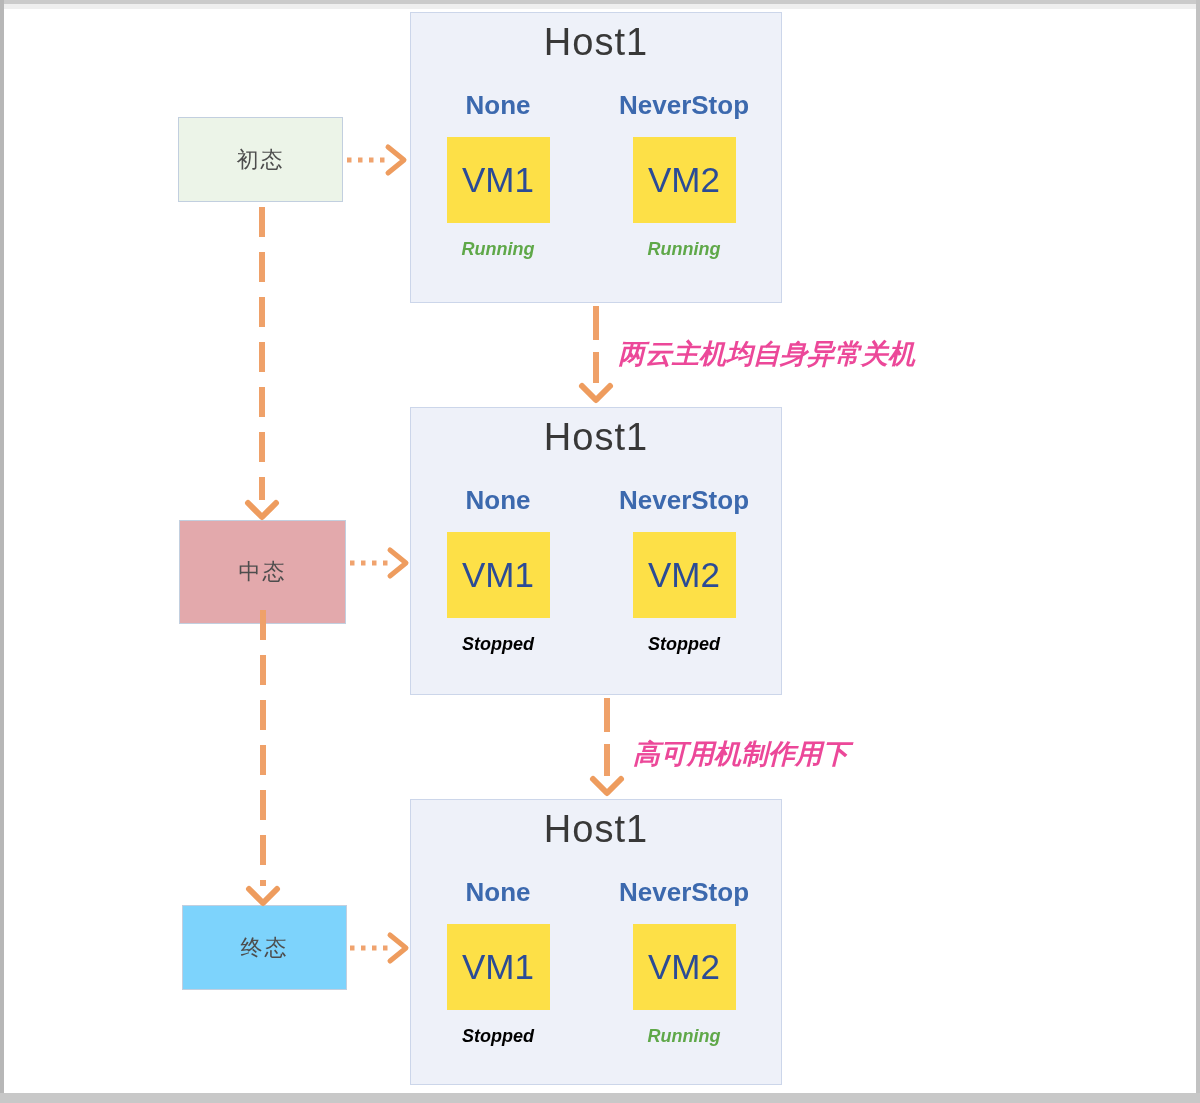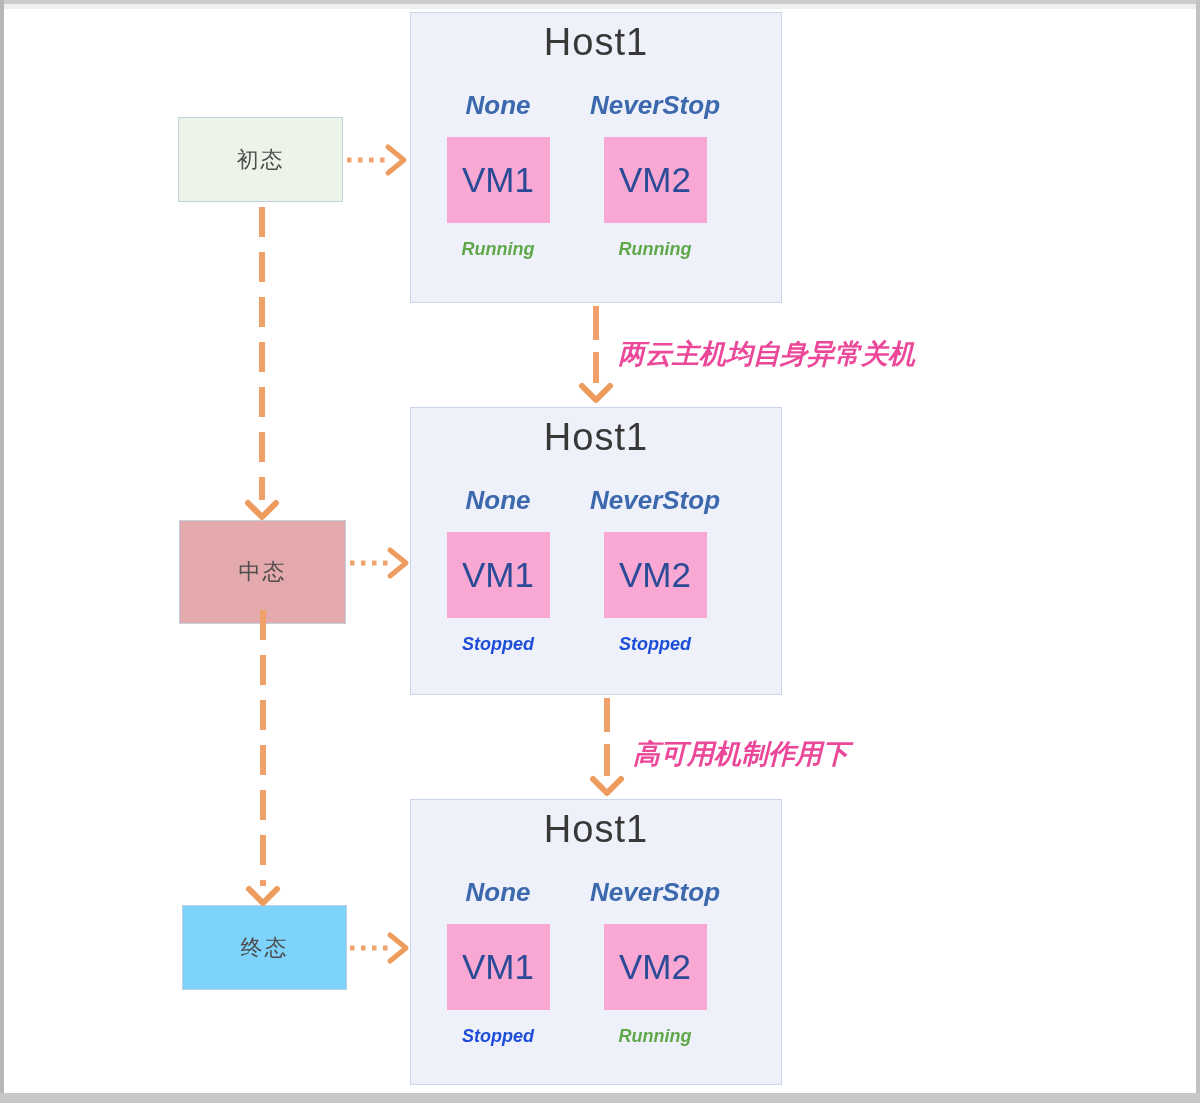--- a/index.html
+++ b/index.html
@@ -35,47 +35,47 @@
 
   .host-title {
     position: absolute; top: 8px; left: 0; right: 0;
     text-align: center;
     font-size: 38px; letter-spacing: 1px;
     color: #383838;
   }
 
   .vm-col { position: absolute; top: 76px; width: 150px; text-align: center; }
   .col-1 { left: 12px; }
-  .col-2 { left: 169px; }
+  .col-2 { left: 198px; }
 
   .policy {
     font-size: 26px; line-height: 32px;
-    font-style: italic; font-weight: 600;
+    font-weight: 600;
     color: #3c69ae;
     margin-bottom: 10px;
     white-space: nowrap;
   }
   .vm-box {
     width: 103px; height: 86px;
     margin: 16px auto;
-    background: #f9a8d4;
+    background: #fde047;
     display: flex; align-items: center; justify-content: center;
   }
   .vm-name {
     font-size: 35px;
     color: #2b4b96;
   }
   .status {
     margin-top: 16px;
     font-size: 18px;
     font-style: italic; font-weight: 600;
     white-space: nowrap;
   }
   .status.running { color: #5fa849; }
-  .status.stopped { color: #1d4ed8; }
+  .status.stopped { color: #000000; }
 
   
   .state {
     position: absolute;
     display: flex; align-items: center; justify-content: center;
     font-size: 22px; letter-spacing: 2px;
     color: #4d4d4d;
     border: 1px solid #c2cfdf;
   }
   #state-initial { left: 178px; top: 117px; width: 165px; height: 85px; background: #ecf4e8; }

